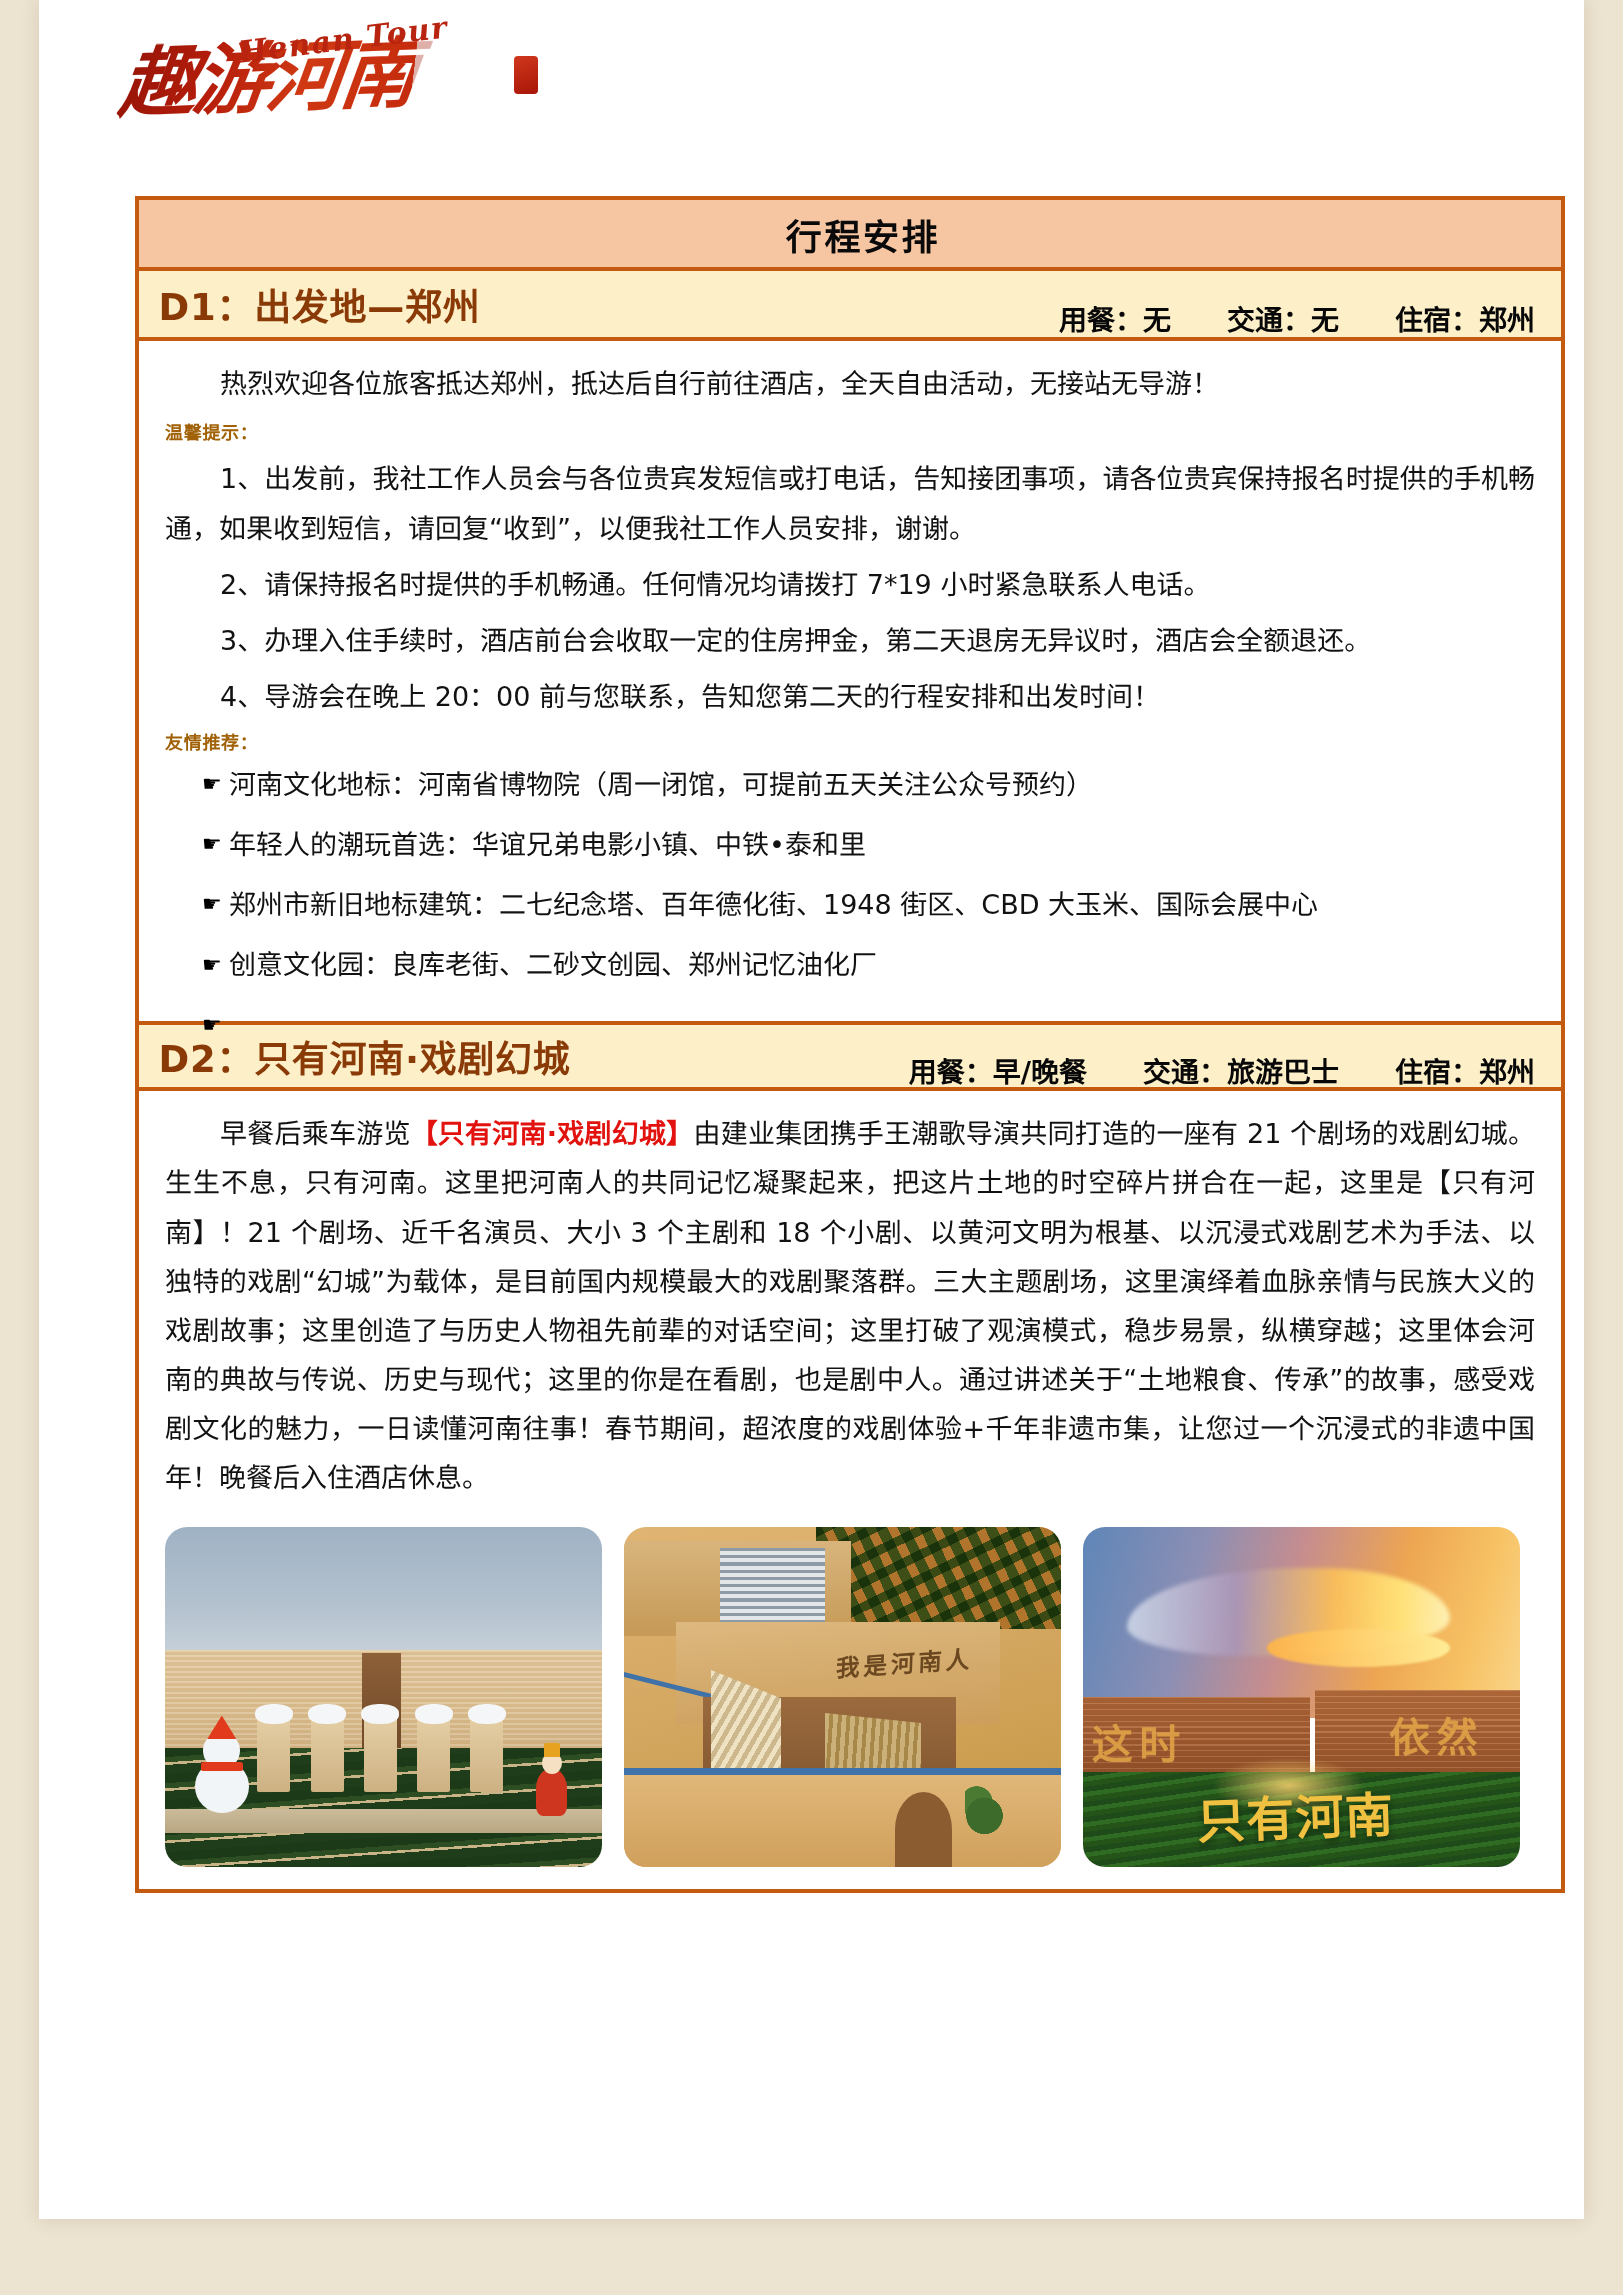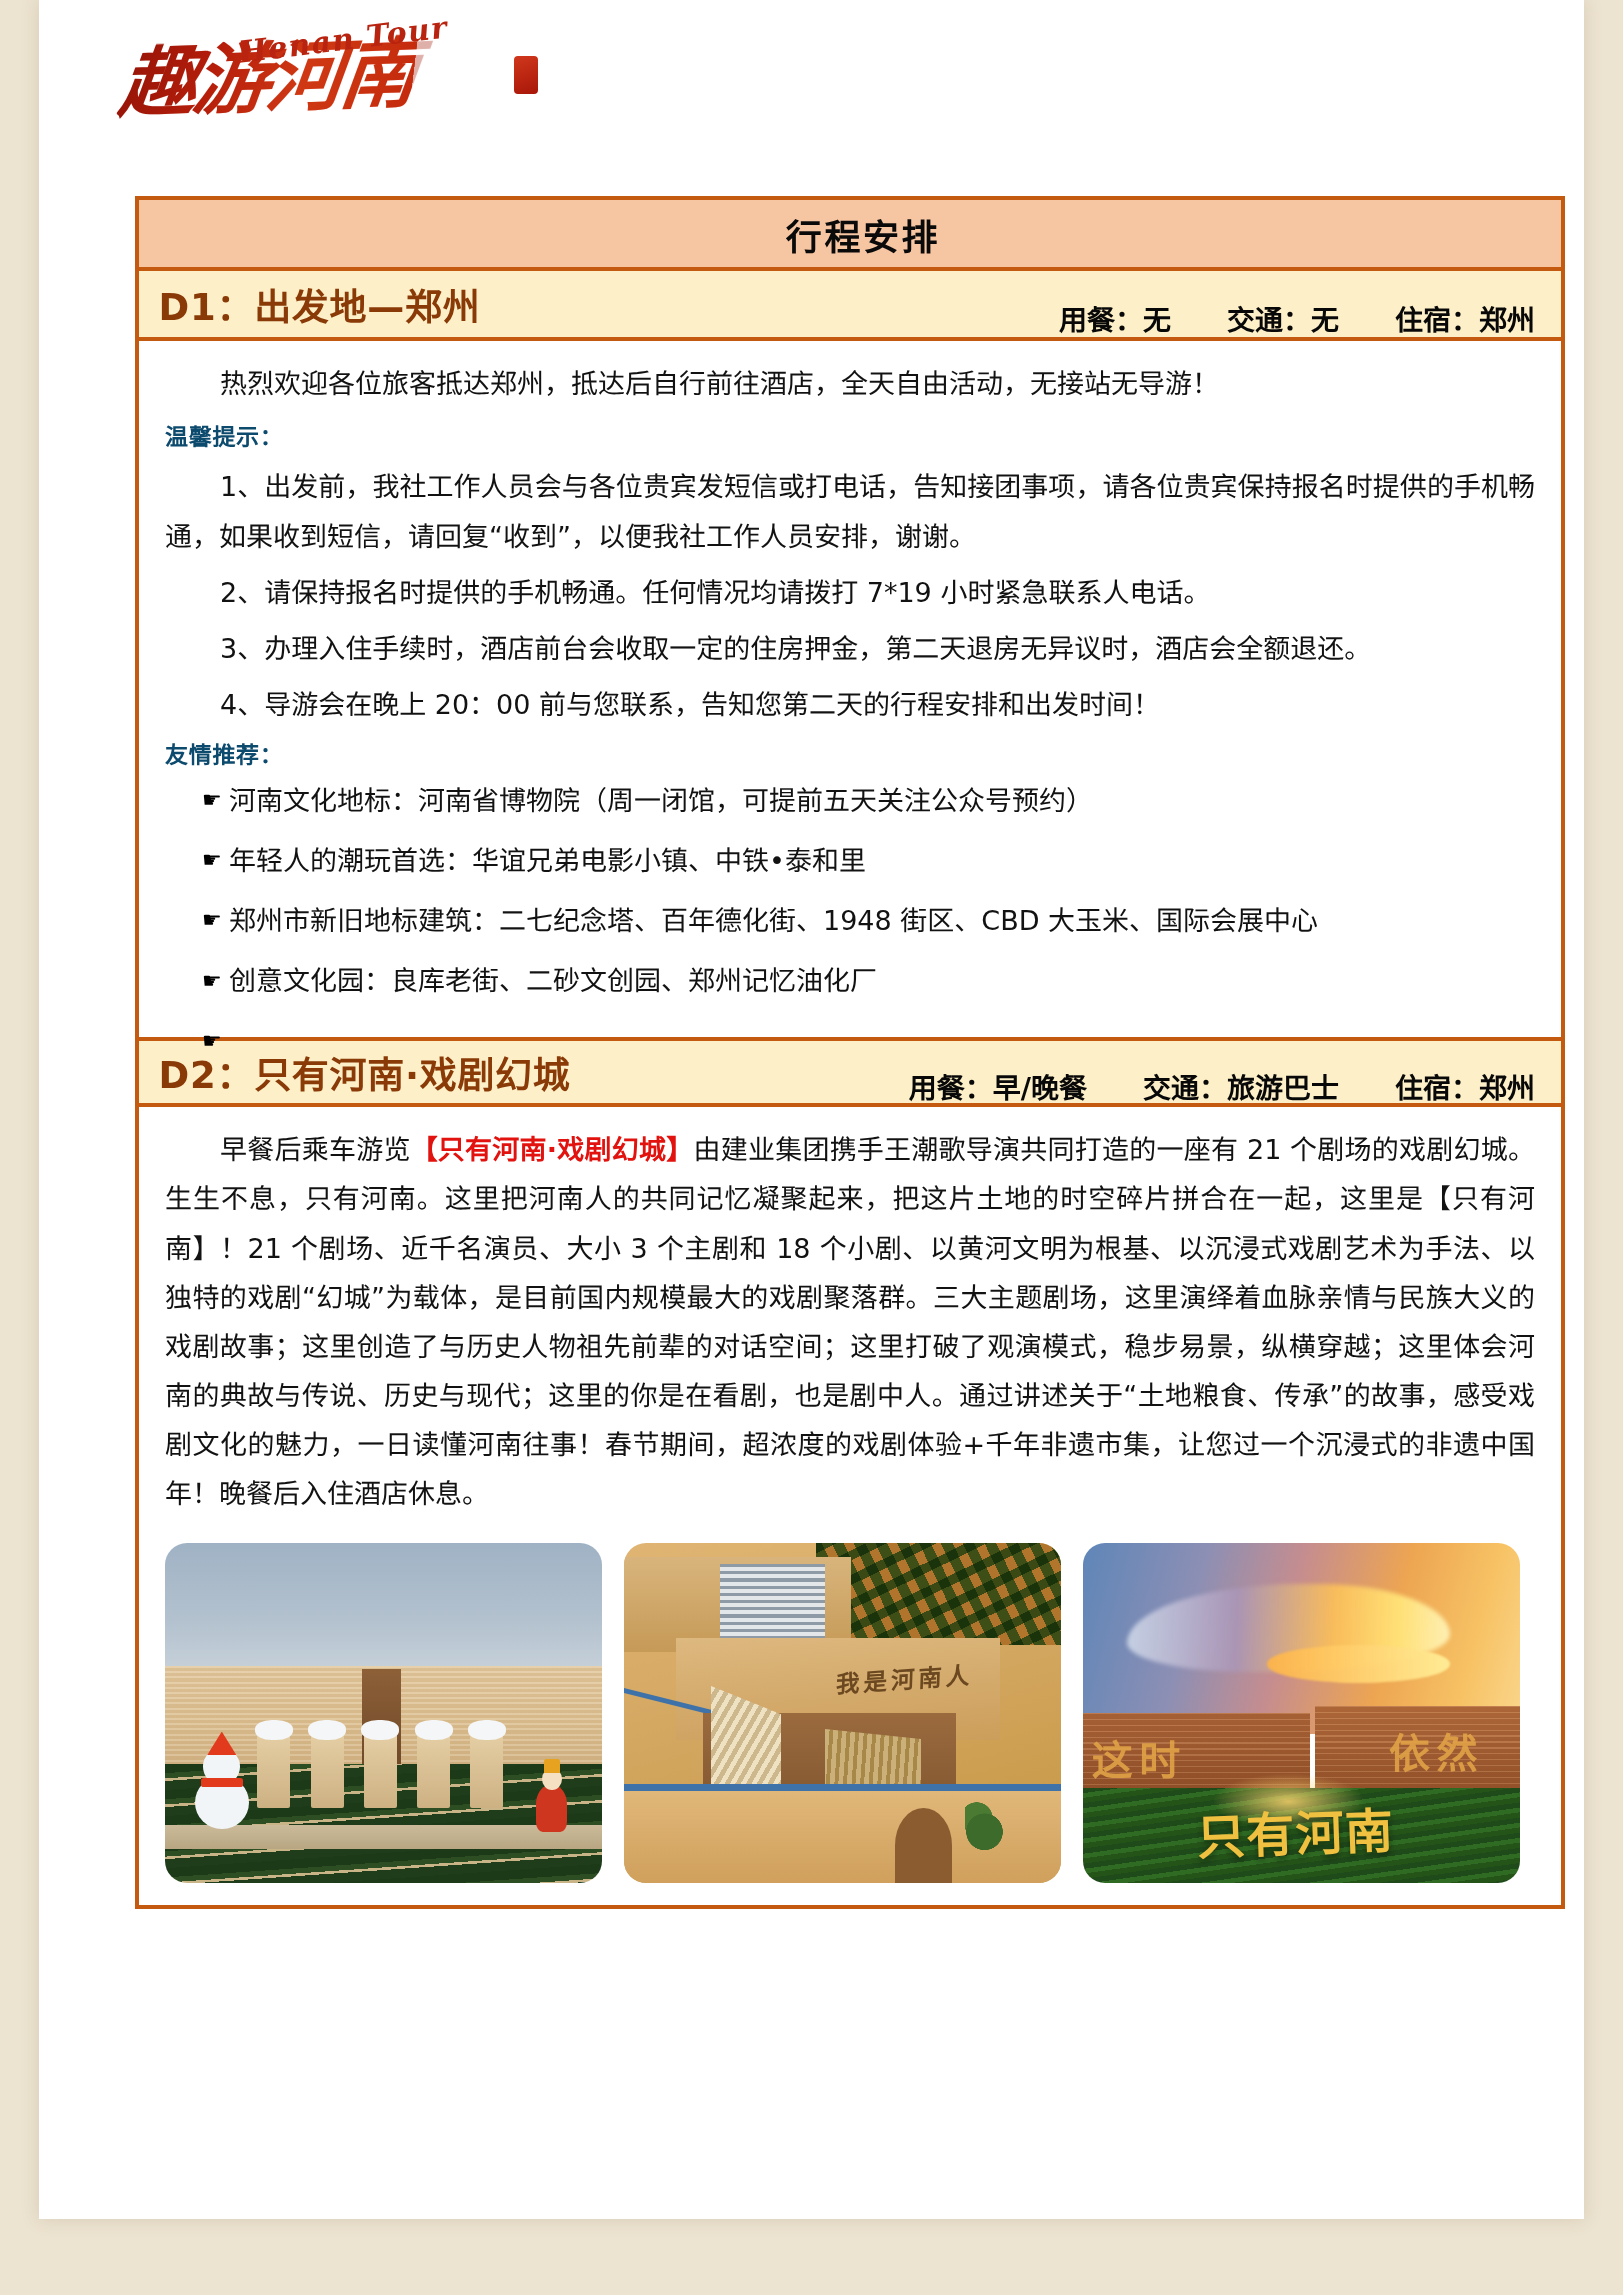--- a/index.html
+++ b/index.html
@@ -146,23 +146,23 @@
     font-size: 27px;
     line-height: 1.82;
     color: #121212;
     text-align: justify;
     text-justify: inter-ideograph;
     margin: 0 0 9.2px 0;
     font-family: "DejaVu Sans", "Liberation Sans", sans-serif;
   }
   .para.indent { text-indent: 55px; }
   .section-label {
-    font-size: 23px;
-    font-weight: bold;
-    color: #0c4a6e;
+    font-size: 18px;
+    font-weight: bold;
+    color: #a16207;
     margin: 3.9px 0 10.5px 0;
     letter-spacing: 0.7px;
     font-family: "DejaVu Sans", "Liberation Sans", sans-serif;
   }
   .numbered {
     font-size: 27px;
     line-height: 1.84;
     color: #121212;
     text-indent: 55px;
     text-align: justify;

